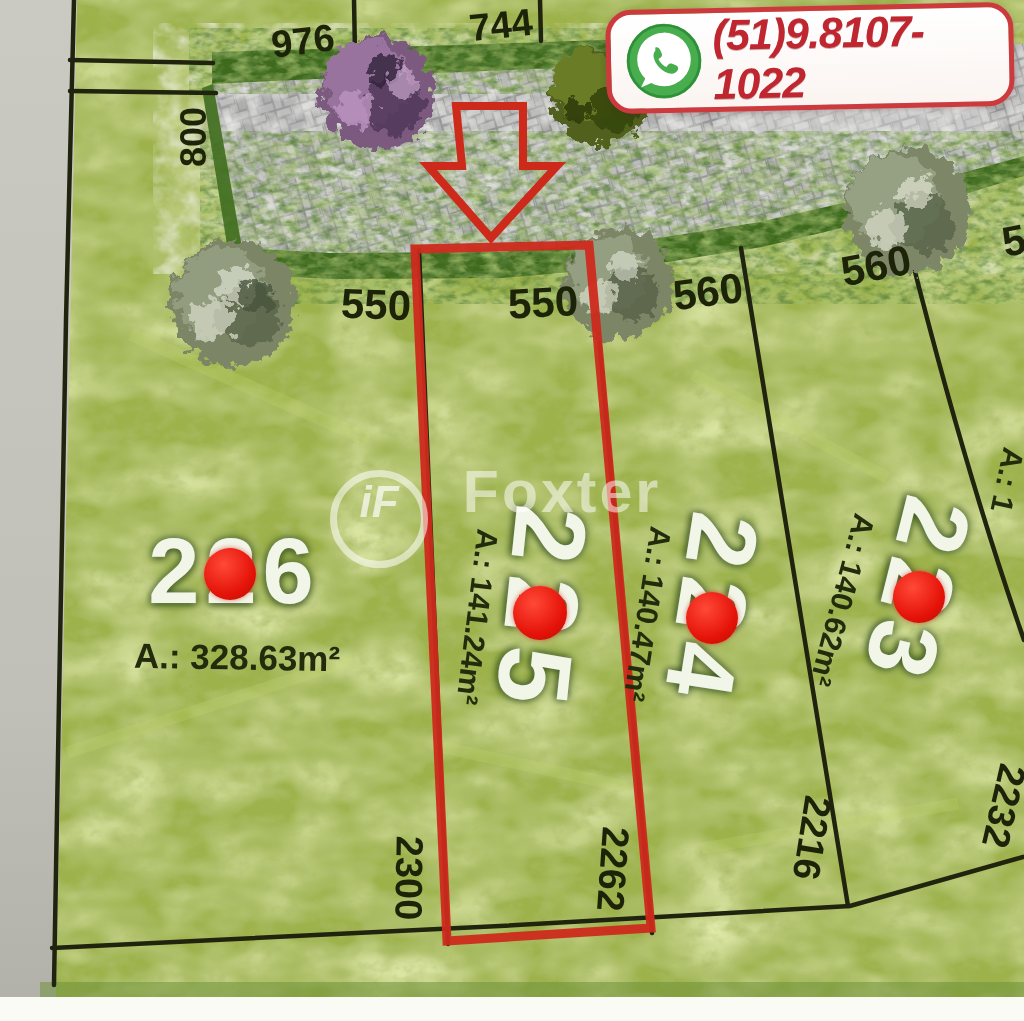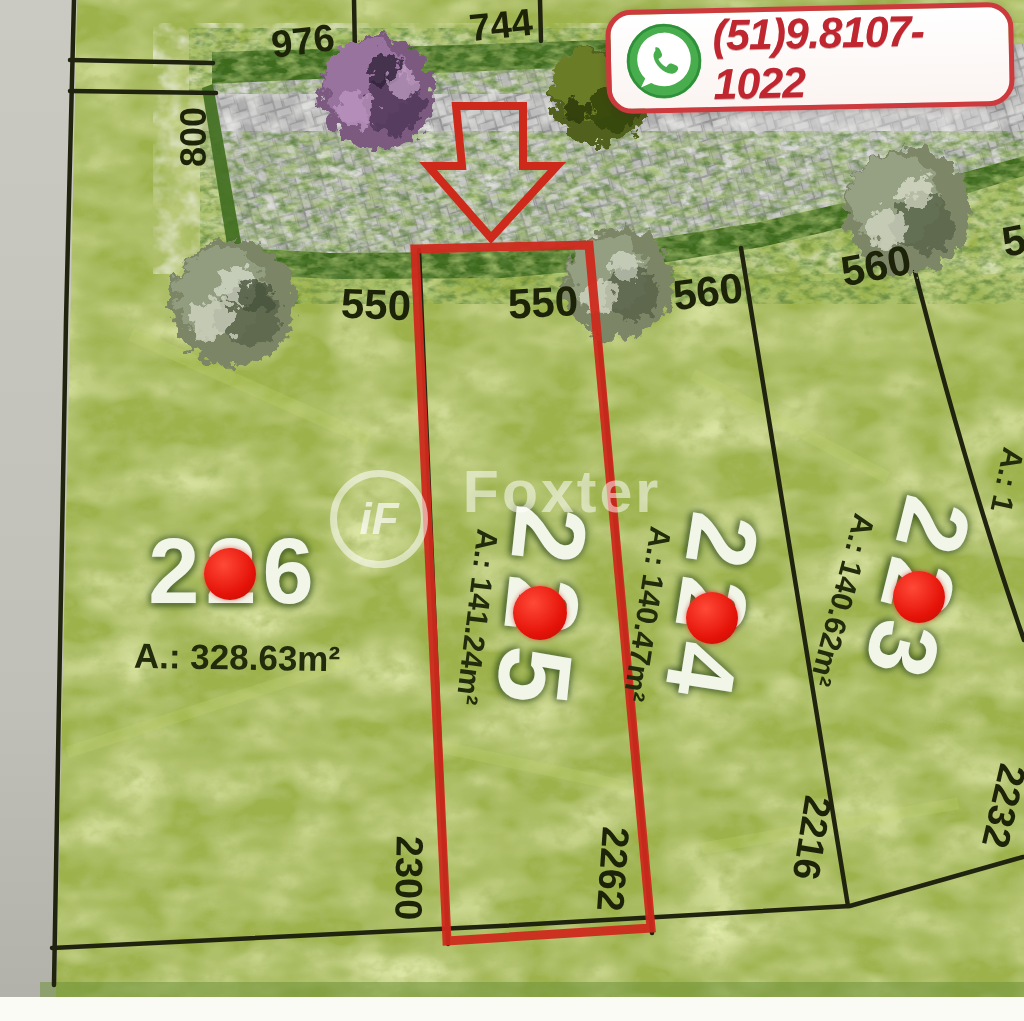--- a/index.html
+++ b/index.html
@@ -18,21 +18,21 @@
     color:#f2f6e8;
     text-shadow:0 0 10px rgba(45,75,20,.95),0 0 3px rgba(255,255,255,.45),0 2px 6px rgba(40,60,15,.6);
   }
   .dot{
     position:absolute;border-radius:50%;
     background:radial-gradient(circle at 38% 32%,#ff4936,#e51309 62%,#b80d05);
     box-shadow:0 0 5px rgba(190,10,5,.55);
   }
   .wm-ring{
     position:absolute;border:7px solid rgba(255,255,255,.55);border-radius:50%;
-    display:flex;align-items:center;justify-content:center;
+    display:flex;justify-content:center;
     color:rgba(255,255,255,.68);font-weight:bold;font-style:italic;
   }
   .wm-text{
     color:rgba(255,255,255,.52);font-weight:bold;letter-spacing:3px;
   }
   .badge{
     position:absolute;left:606px;top:6px;width:408px;height:104px;
     background:linear-gradient(#ffffff,#fbf4f1);
     border:5px solid #cd3a3e;border-radius:26px;
     transform:rotate(-1.2deg);box-sizing:border-box;

